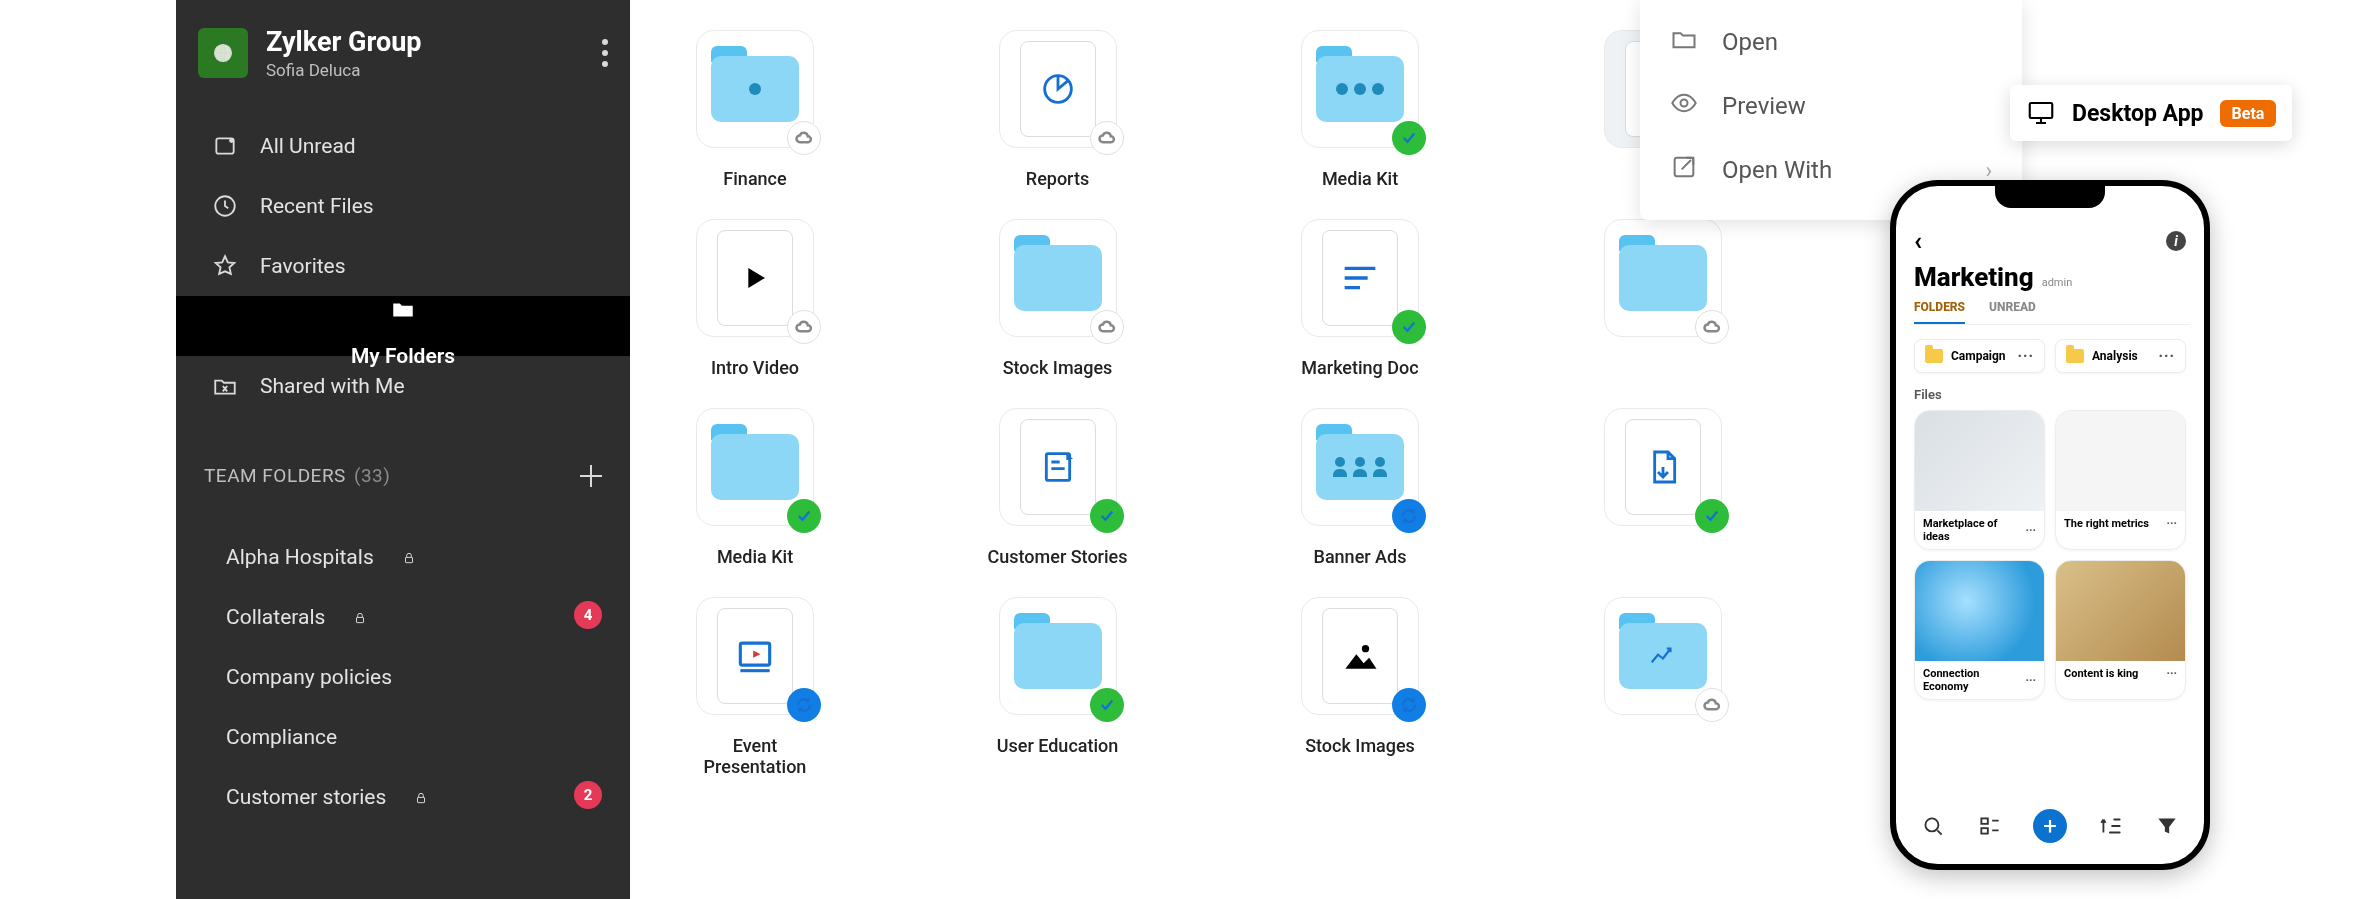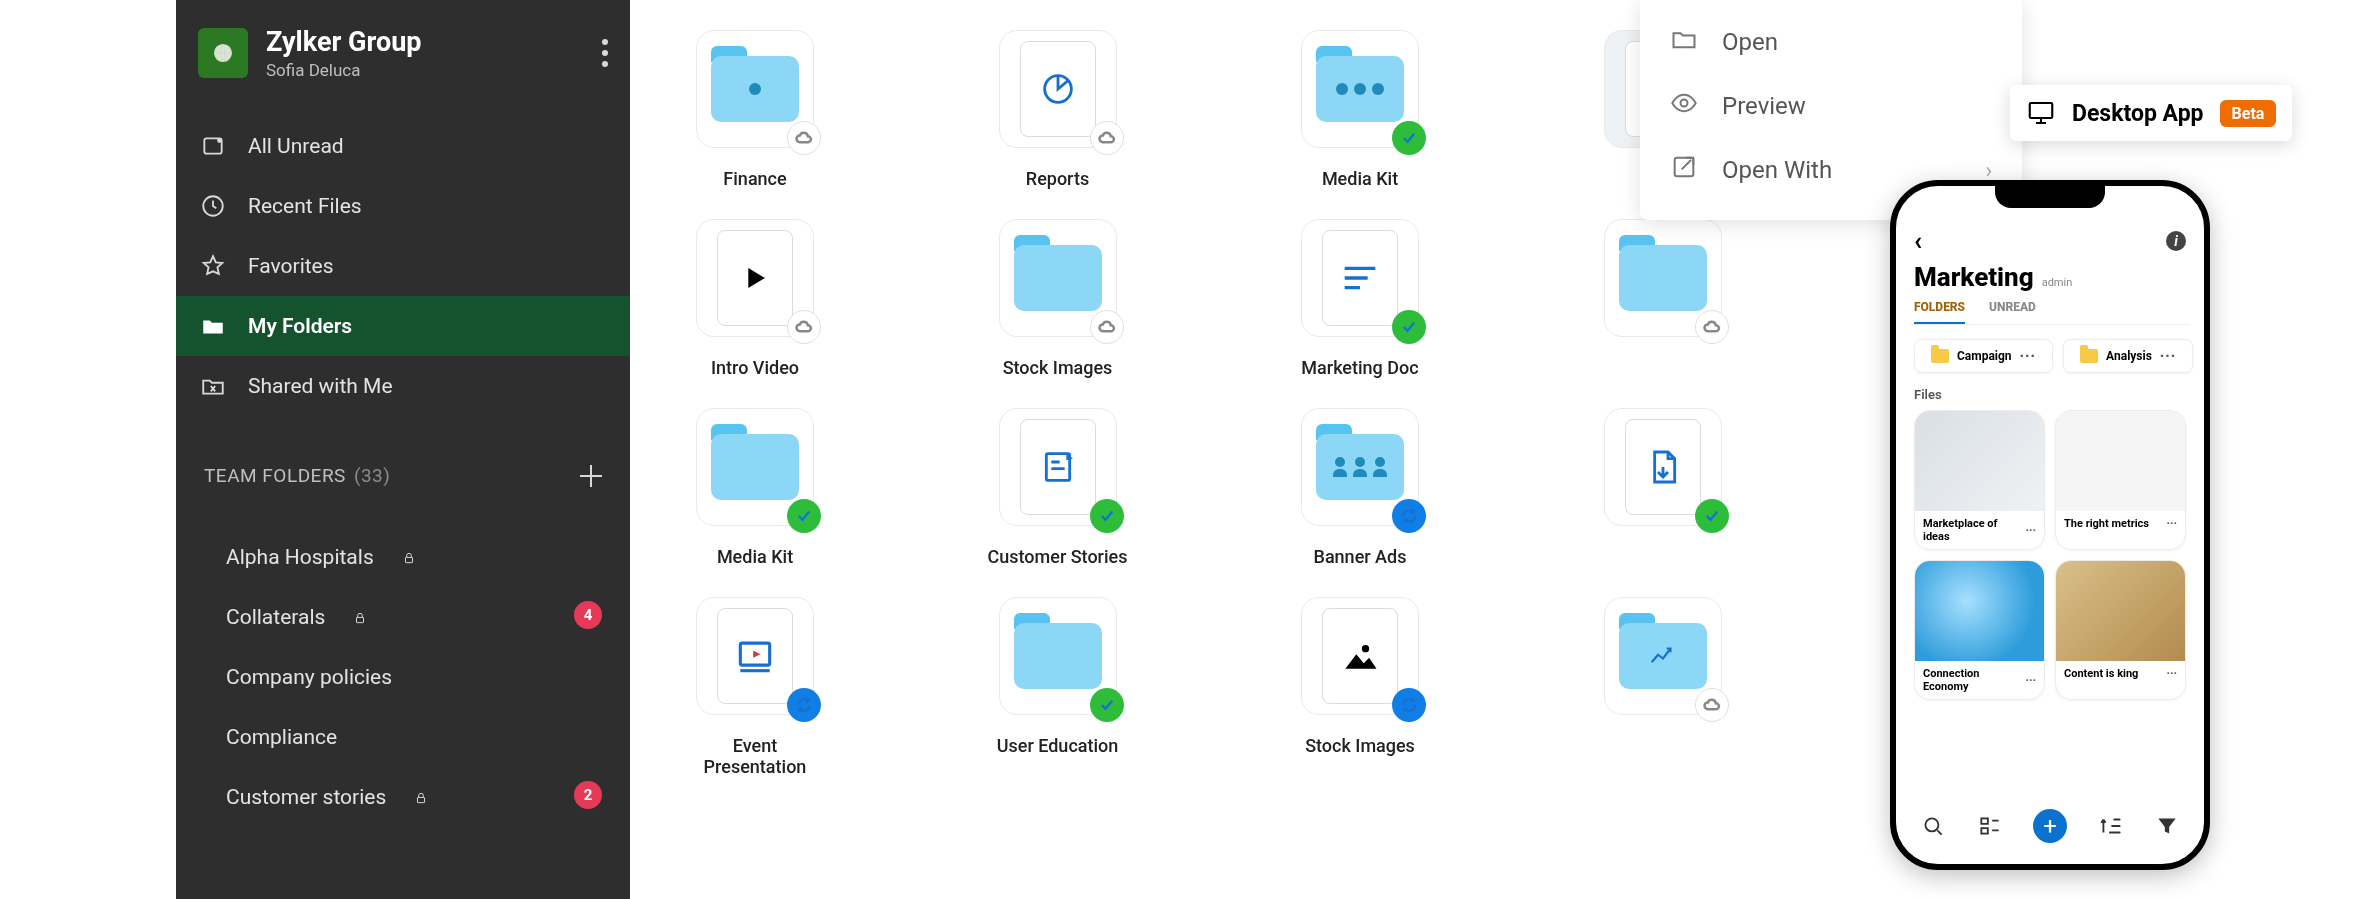--- a/index.html
+++ b/index.html
@@ -9,22 +9,22 @@
   .sidebar { position:absolute; left:176px; top:0; width:454px; height:899px; background:#2e2e2e; color:#fff; }
   .sb-header { display:flex; align-items:center; padding:26px 22px 30px 22px; }
   .sb-logo { width:50px; height:50px; background:#2b7a23; border-radius:6px; display:flex; align-items:center; justify-content:center; font-size:10px; color:#d6eac9; text-align:center; line-height:1.1; }
   .sb-logo svg{ width:22px; height:22px; fill:#d6eac9;}
   .sb-title { margin-left:18px; }
   .sb-title .org { font-size:27px; font-weight:700; }
   .sb-title .user{ font-size:17px; color:#bfbfbf; margin-top:2px; }
   .sb-more { margin-left:auto; display:flex; flex-direction:column; gap:5px; }
   .sb-more span{ width:6px; height:6px; background:#d9d9d9; border-radius:50%; display:block;}
   .sb-nav { padding-top:6px; }
-  .sb-item { display:flex; align-items:center; gap:22px; height:60px; padding:0 24px; font-size:21px; color:#e3e3e3; cursor:pointer; }
-  .sb-item.active{ background:#14532d; color:#fff; font-weight:600; }
+  .sb-item { display:flex; align-items:center; gap:22px; height:60px; padding:0 36px; font-size:21px; color:#e3e3e3; cursor:pointer; }
+  .sb-item.active{ background:#000000; color:#fff; font-weight:600;flex-direction:column; }
   .sb-item .sb-icon{ width:26px; height:26px; display:flex; align-items:center; justify-content:center; }
   .sb-section { display:flex; align-items:center; padding:0 28px; margin-top:48px; color:#bfbfbf; font-size:19px; letter-spacing:.5px; }
   .sb-section .count{ margin-left:8px; color:#8c8c8c; }
   .sb-section .plus{ margin-left:auto; width:22px; height:22px; position:relative; }
   .plus::before,.plus::after{ content:""; position:absolute; background:#d9d9d9; }
   .plus::before{ left:0; right:0; top:50%; height:2px; transform:translateY(-50%);}
   .plus::after { top:0; bottom:0; left:50%; width:2px; transform:translateX(-50%);}
   .sb-team { margin-top:22px; }
   .sb-team-item{ display:flex; align-items:flex-end; gap:22px; height:60px; padding:0 28px; font-size:21px; color:#e3e3e3; cursor:pointer; }
   .sb-team-item .lock{ margin-left:6px; color:#7f7f7f; font-size:15px;}
@@ -75,21 +75,21 @@
   .p-top{ display:flex; align-items:center; justify-content:space-between; padding:0 4px;}
   .p-top .back{ font-size:26px; font-weight:700; color:#000;}
   .p-top .info{ width:20px; height:20px; border-radius:50%; background:#444; color:#fff; font-size:14px; display:flex;align-items:center;justify-content:center;font-style:italic;font-weight:700;}
   .p-title{ display:flex; align-items:baseline; gap:8px; padding:6px 4px 8px;}
   .p-title .h{ font-size:26px; font-weight:800;}
   .p-title .sub{ font-size:11px; color:#888;}
   .p-tabs{ display:flex; gap:24px; padding:0 4px; font-size:12px; font-weight:800; border-bottom:1px solid #eee;}
   .p-tabs .t{ padding-bottom:8px; color:#888;}
   .p-tabs .t.active{ color:#a16207; border-bottom:2px solid #0b72d0;}
   .p-folders{ display:flex; gap:10px; padding:14px 4px 10px;}
-  .p-folder{ flex:1; background:#fff; border:1px solid #ececec; border-radius:8px; padding:8px 16px; display:flex; align-items:center; gap:8px; box-shadow:0 1px 3px rgba(0,0,0,.05);justify-content:center;}
+  .p-folder{ flex:1; background:#fff; border:1px solid #ececec; border-radius:8px; padding:8px 10px; display:flex; align-items:center; gap:8px; box-shadow:0 1px 3px rgba(0,0,0,.05);justify-content:center;}
   .p-folder .fic{ width:18px; height:14px; background:#f7c948; border-radius:2px; position:relative;}
   .p-folder .fic::before{content:"";position:absolute;top:-4px;left:0;width:8px;height:5px;background:#f7c948;border-radius:2px 2px 0 0;}
   .p-folder .nm{ font-size:12px; font-weight:700;}
   .p-folder .dots{ margin-left:auto; font-size:14px; color:#555; font-weight:900; letter-spacing:1px;}
   .p-section-label{ font-size:13px; color:#555; font-weight:600; padding:4px 4px 8px;}
   .p-grid{ display:grid; grid-template-columns:1fr 1fr; gap:10px; padding:0 4px;}
   .p-card{ border:1px solid #ececec; border-radius:16px; overflow:hidden; box-shadow:0 1px 3px rgba(0,0,0,.05);}
   .p-card .img{ height:100px; background:linear-gradient(135deg,#dadfe3,#eef2f5); display:flex; align-items:center; justify-content:center;}
   .p-card .cap{ display:flex; align-items:center; justify-content:space-between; padding:6px 8px; font-size:11px; font-weight:700;}
   .p-card .cap .dots{ font-weight:900; color:#555;}

